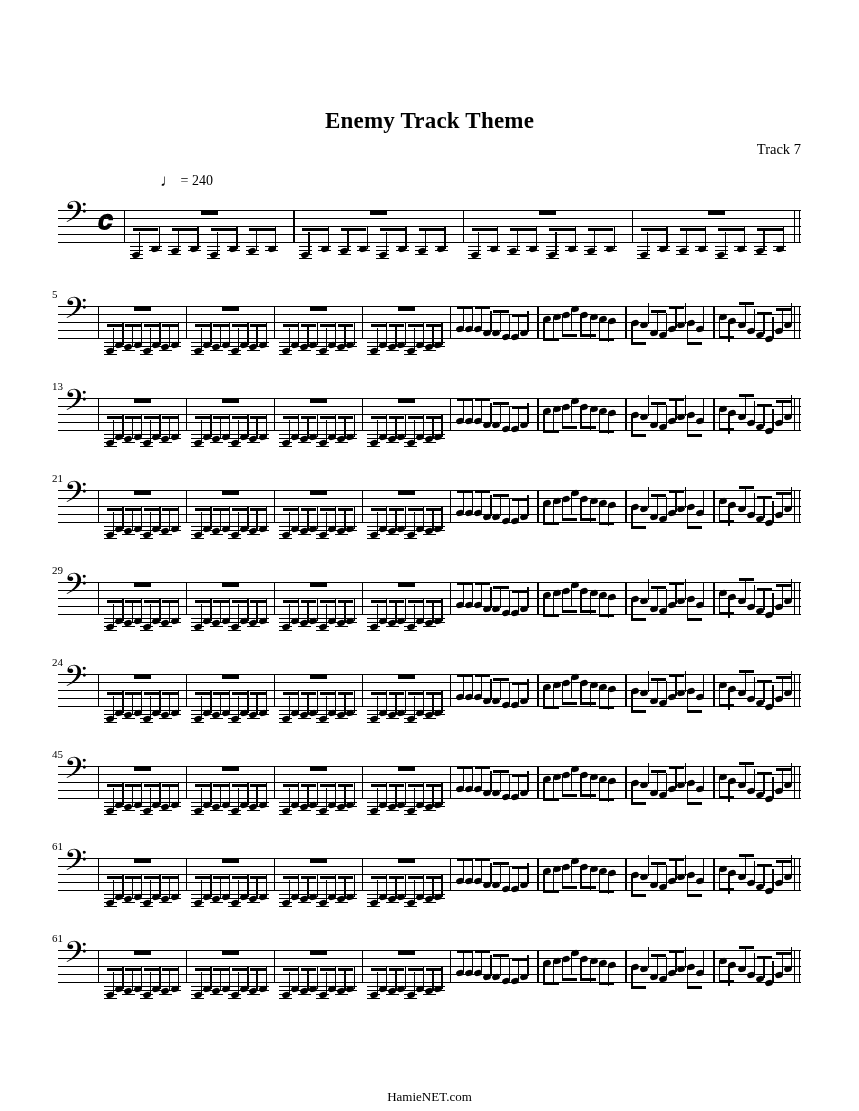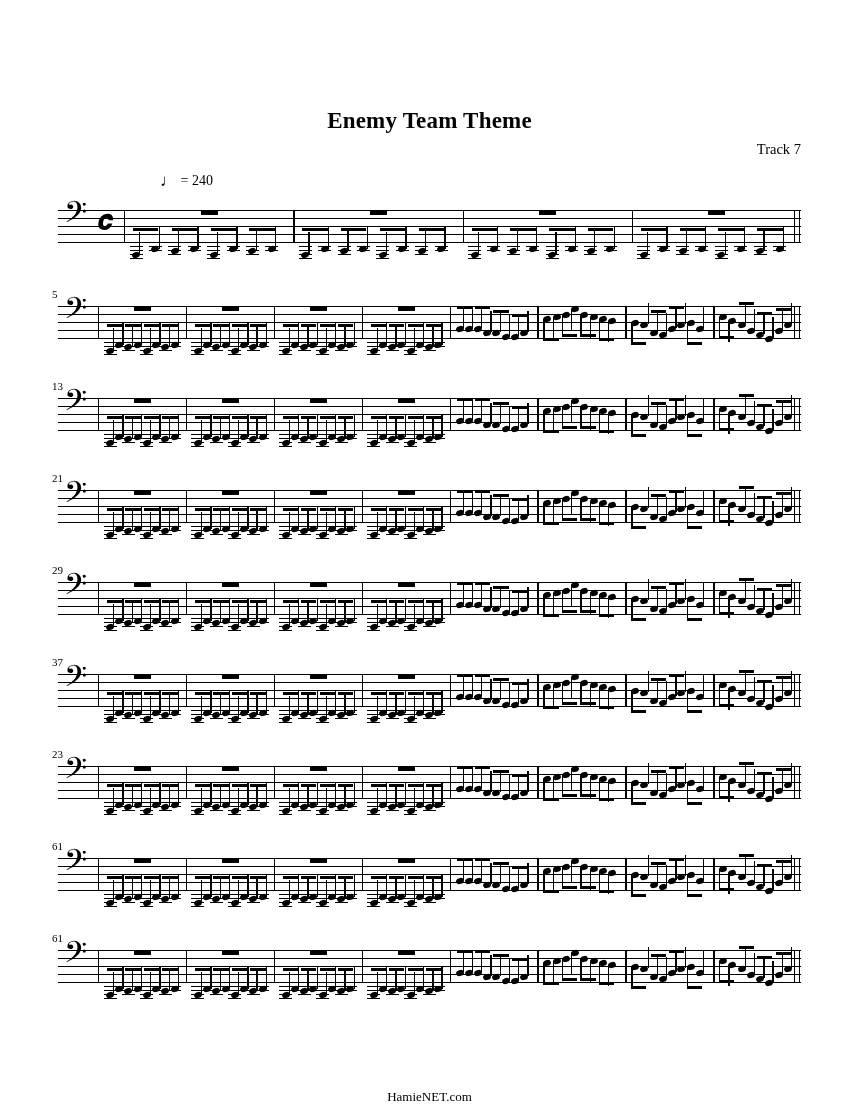--- a/index.html
+++ b/index.html
@@ -159,21 +159,21 @@
     height: 1px;
     width: 13px;
     background: #000;
   }
 </style>
 </head>
 <body>
 
 <div class="sheet">
 
-  <div class="title">Enemy Team Theme</div>
+  <div class="title">Enemy Track Theme</div>
   <div class="track-label">Track 7</div>
 
   <div class="tempo">
     <span class="notegl">♩</span>
     <span>= 240</span>
   </div>
 
   <div id="systems-root">
       <div class="system" style="top: 192px;">
         <div class="staff">
@@ -1450,21 +1450,21 @@
         <div class="note" style="left: 716.531px; top: 40px;"></div>
         <div class="stem" style="left: 723.731px; top: 21px; height: 21px;"></div>
         <div class="note" style="left: 725.766px; top: 34px;"></div>
         <div class="stem" style="left: 732.966px; top: 15px; height: 21px;"></div>
         <div class="beam" style="left: 661.125px; top: 48px; width: 15.2344px;"></div>
         <div class="beam" style="left: 680.594px; top: 14px; width: 15.2344px;"></div>
         <div class="beam" style="left: 699.062px; top: 24px; width: 15.2344px;"></div>
         <div class="beam" style="left: 717.531px; top: 20px; width: 15.2344px;"></div>
       </div>
       <div class="system" style="top: 656px;">
-        <div class="measure-num" style="left: -6px;">37</div>
+        <div class="measure-num" style="left: -6px;">24</div>
         <div class="staff">
           <div class="sl"></div>
           <div class="sl"></div>
           <div class="sl"></div>
           <div class="sl"></div>
           <div class="sl"></div>
         </div>
         <div class="clef">𝄢</div>
         <div class="barline" style="left: 40px;"></div>
         <div class="barline" style="left: 127.875px;"></div>
@@ -1723,21 +1723,21 @@
         <div class="note" style="left: 716.531px; top: 40px;"></div>
         <div class="stem" style="left: 723.731px; top: 21px; height: 21px;"></div>
         <div class="note" style="left: 725.766px; top: 34px;"></div>
         <div class="stem" style="left: 732.966px; top: 15px; height: 21px;"></div>
         <div class="beam" style="left: 661.125px; top: 48px; width: 15.2344px;"></div>
         <div class="beam" style="left: 680.594px; top: 14px; width: 15.2344px;"></div>
         <div class="beam" style="left: 699.062px; top: 24px; width: 15.2344px;"></div>
         <div class="beam" style="left: 717.531px; top: 20px; width: 15.2344px;"></div>
       </div>
       <div class="system" style="top: 748px;">
-        <div class="measure-num" style="left: -6px;">23</div>
+        <div class="measure-num" style="left: -6px;">45</div>
         <div class="staff">
           <div class="sl"></div>
           <div class="sl"></div>
           <div class="sl"></div>
           <div class="sl"></div>
           <div class="sl"></div>
         </div>
         <div class="clef">𝄢</div>
         <div class="barline" style="left: 40px;"></div>
         <div class="barline" style="left: 127.875px;"></div>

